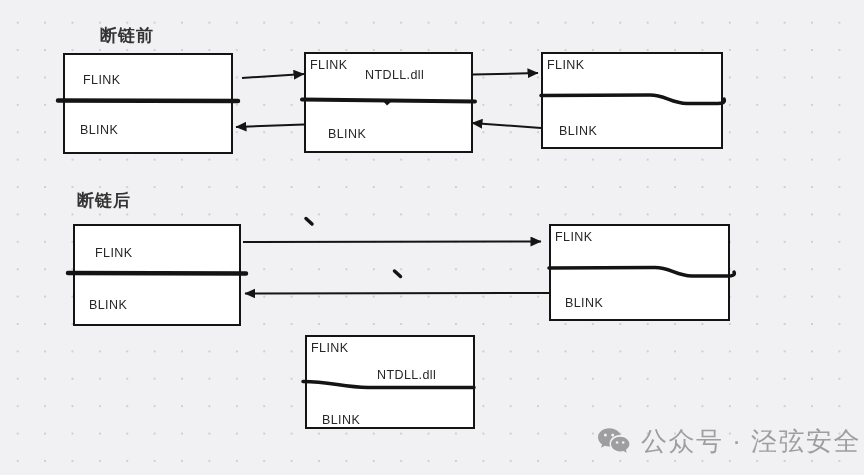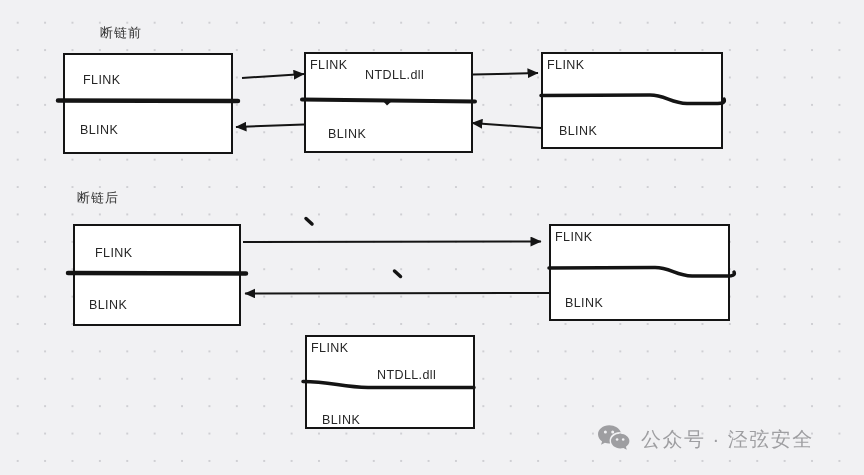--- a/index.html
+++ b/index.html
@@ -8,38 +8,38 @@
   }
   html,body{margin:0;padding:0;background:var(--background);}
   .canvas{
     position:relative; width:864px; height:475px; overflow:hidden;
     background-color:var(--background);
     background-image:radial-gradient(circle, var(--grid-dot) 1.1px, transparent 1.3px);
     background-size:27.4px 27.4px; background-position:4px 9px;
     font-family:"Liberation Sans","DejaVu Sans",sans-serif;
   }
   .section-label{
-    position:absolute; font-size:13px; color:#333; letter-spacing:1px;
-    white-space:nowrap; z-index:3;
+    position:absolute; font-size:17px; color:#333; letter-spacing:1px;
+    white-space:nowrap; z-index:3;font-weight:bold;
   }
   .node{
     position:absolute; background:var(--box-fill);
     border:2px solid var(--line); box-sizing:border-box; z-index:1;text-decoration:underline;
   }
   .node span{
     position:absolute; font-size:12.5px; color:var(--text);
     letter-spacing:0.4px; white-space:nowrap;
   }
   .overlay{position:absolute; left:0; top:0; z-index:2; pointer-events:none;}
   .watermark{
     position:absolute; left:597px; top:424px; display:flex; align-items:center;
     gap:8px; z-index:3; color:var(--watermark);
   }
   .watermark .wm-text{
-    font-size:20px; letter-spacing:1.5px; color:var(--watermark); white-space:nowrap;
+    font-size:26px; letter-spacing:1.5px; color:var(--watermark); white-space:nowrap;
   }
 </style>
 </head>
 <body>
 
 <div class="canvas">
 
   <div class="section-label" style="left:100px; top:24px;">断链前</div>
   <div class="section-label" style="left:77px; top:189px;text-align:right;">断链后</div>
 

